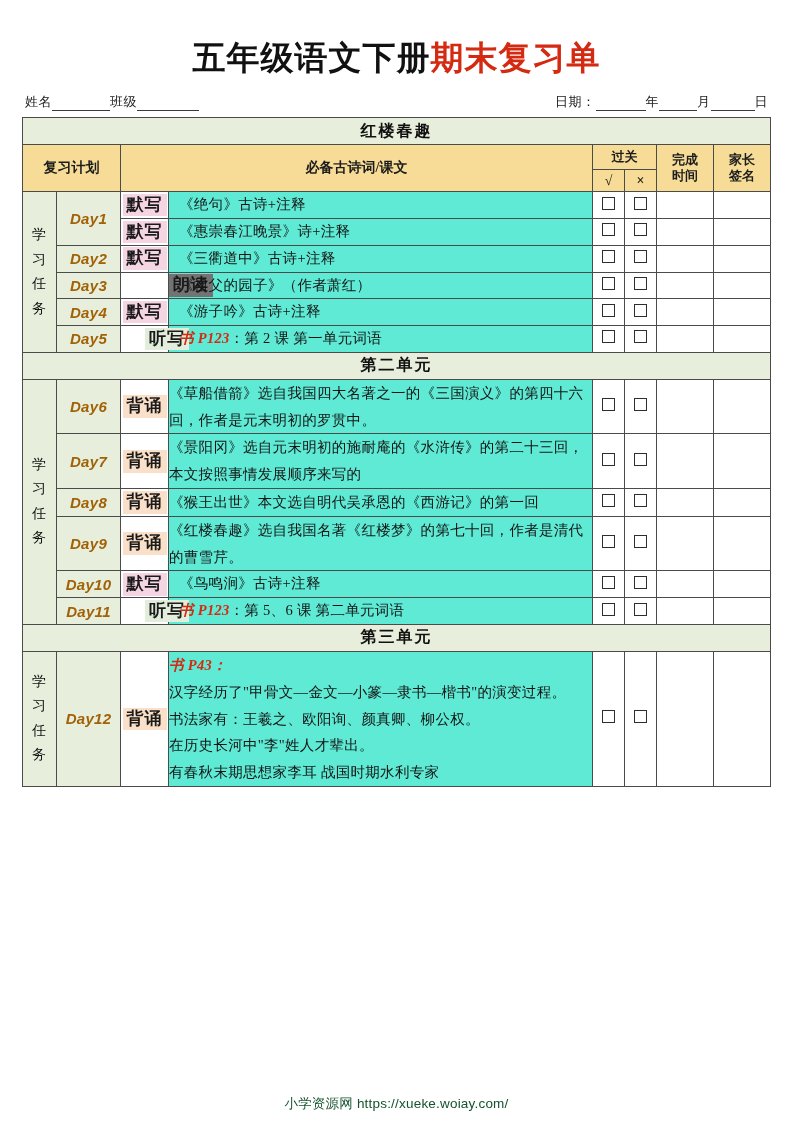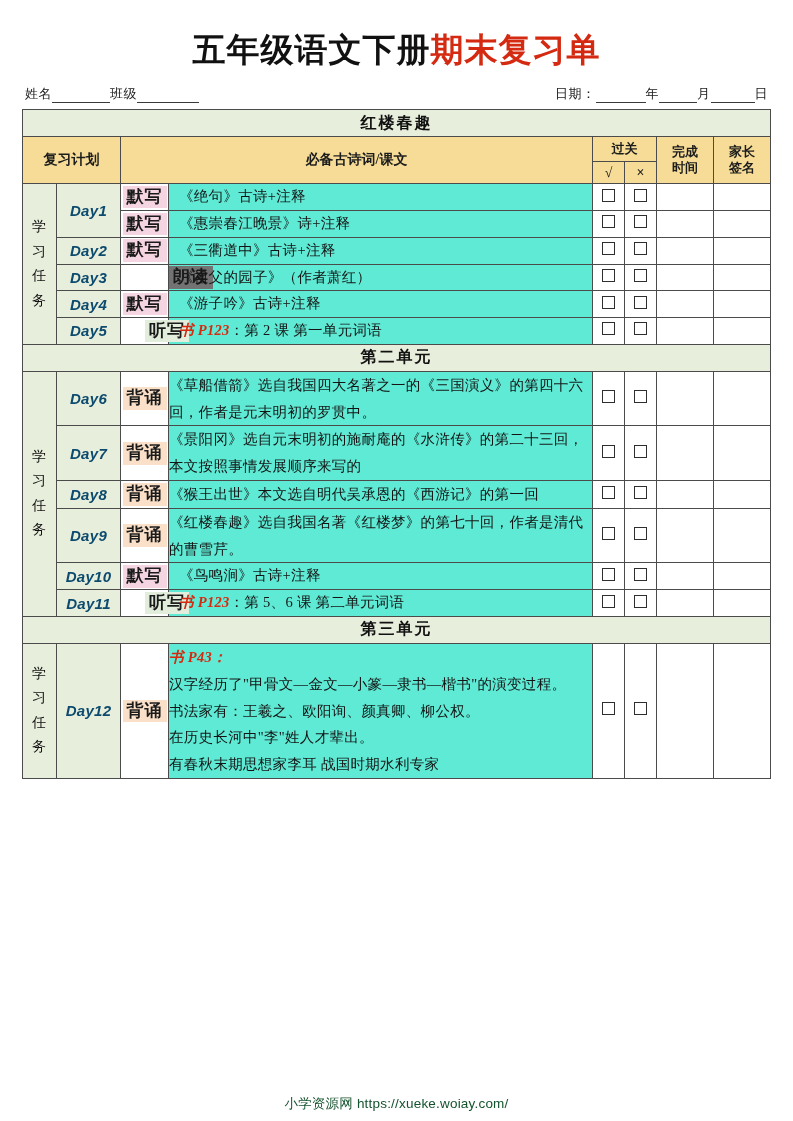--- a/index.html
+++ b/index.html
@@ -13,21 +13,21 @@
     font-family: "Liberation Serif", "DejaVu Serif", serif;
     color: #1a1a1a;
     position: relative;
     overflow: hidden;
   }
   .page {
     width: 793px;
     height: 1121px;
     position: relative;
     box-sizing: border-box;
-    padding: 0 22px;
+    padding: 8px 22px;
   }
 
   
   .title-wrap {
     text-align: center;
     padding-top: 30px;
     padding-bottom: 4px;
   }
   .title {
     font-size: 33px;
@@ -114,21 +114,21 @@
   }
   .task-cell span { display: block; }
 
   .day-cell {
     background: #e7eedb;
     text-align: center;
     font-style: italic;
     font-weight: bold;
     font-size: 15px;
     font-family: "Liberation Sans", "DejaVu Sans", sans-serif;
-    color: #0c4a6e;
+    color: #a16207;
     letter-spacing: 0.3px;
   }
 
   .tag-cell { text-align: center; background: #ffffff; }
   .tag {
     display: inline-block;
     font-size: 17px;
     font-weight: bold;
     padding: 2px 4px;
     letter-spacing: 1px;

